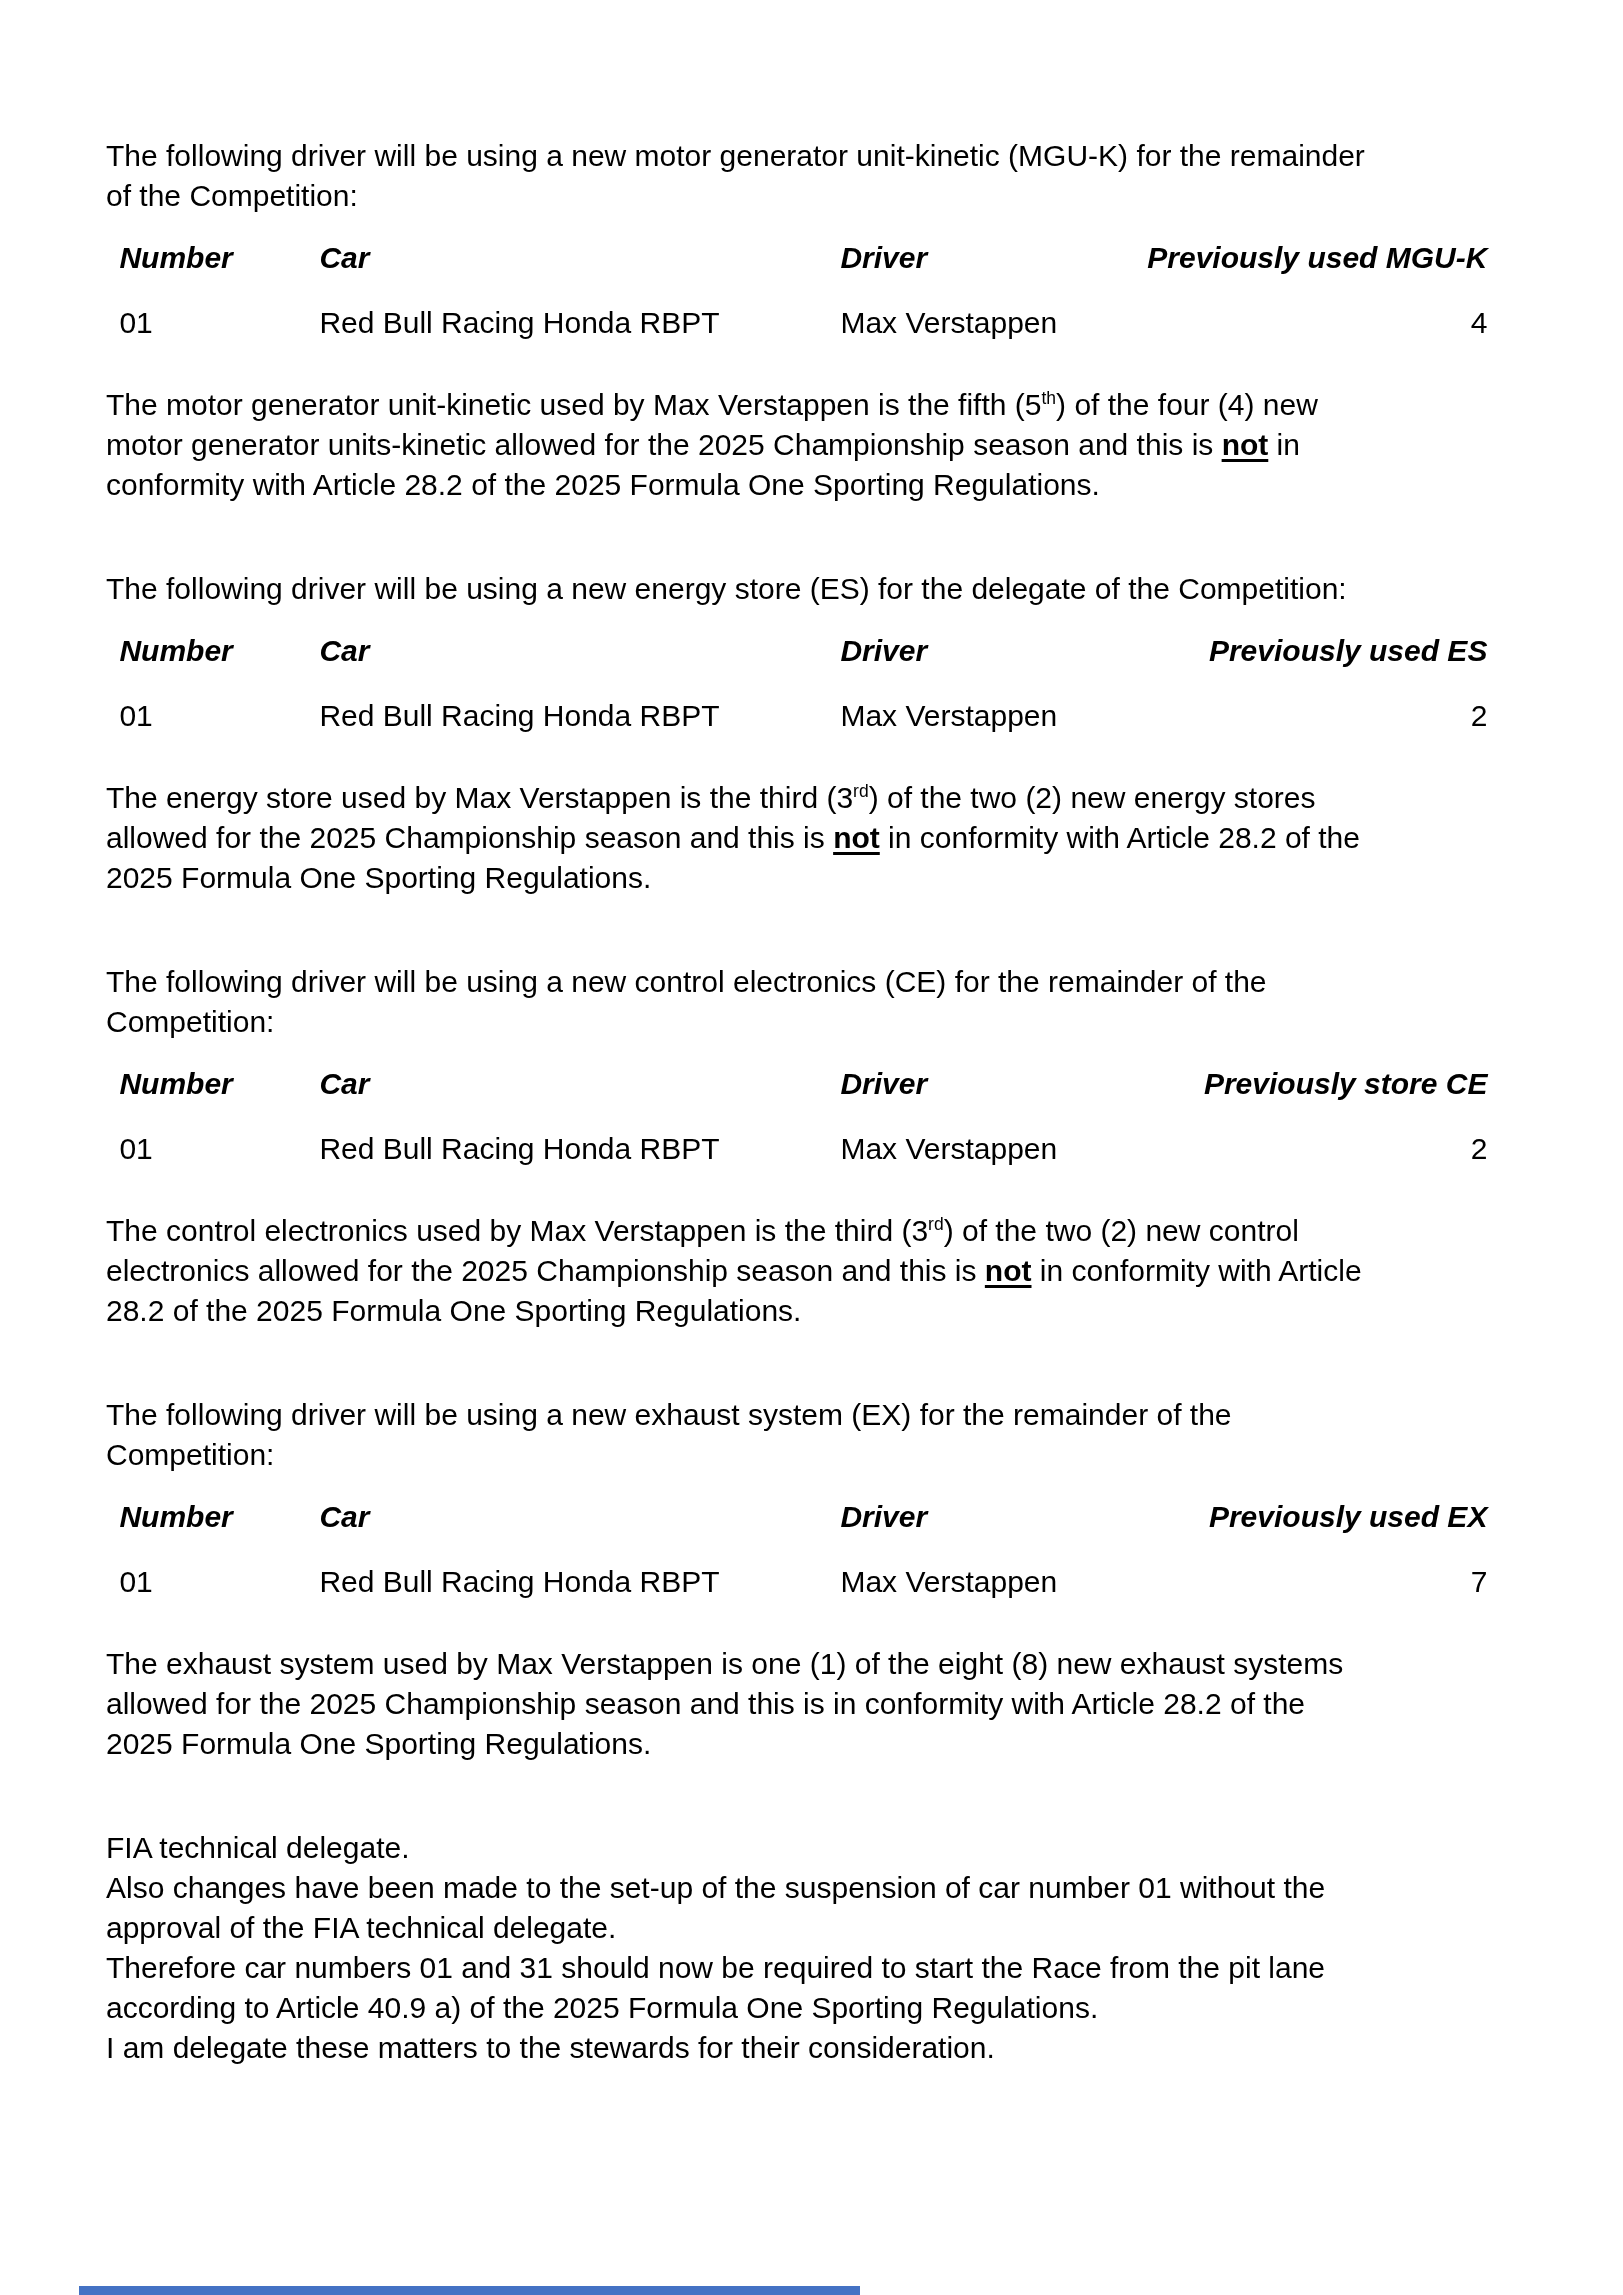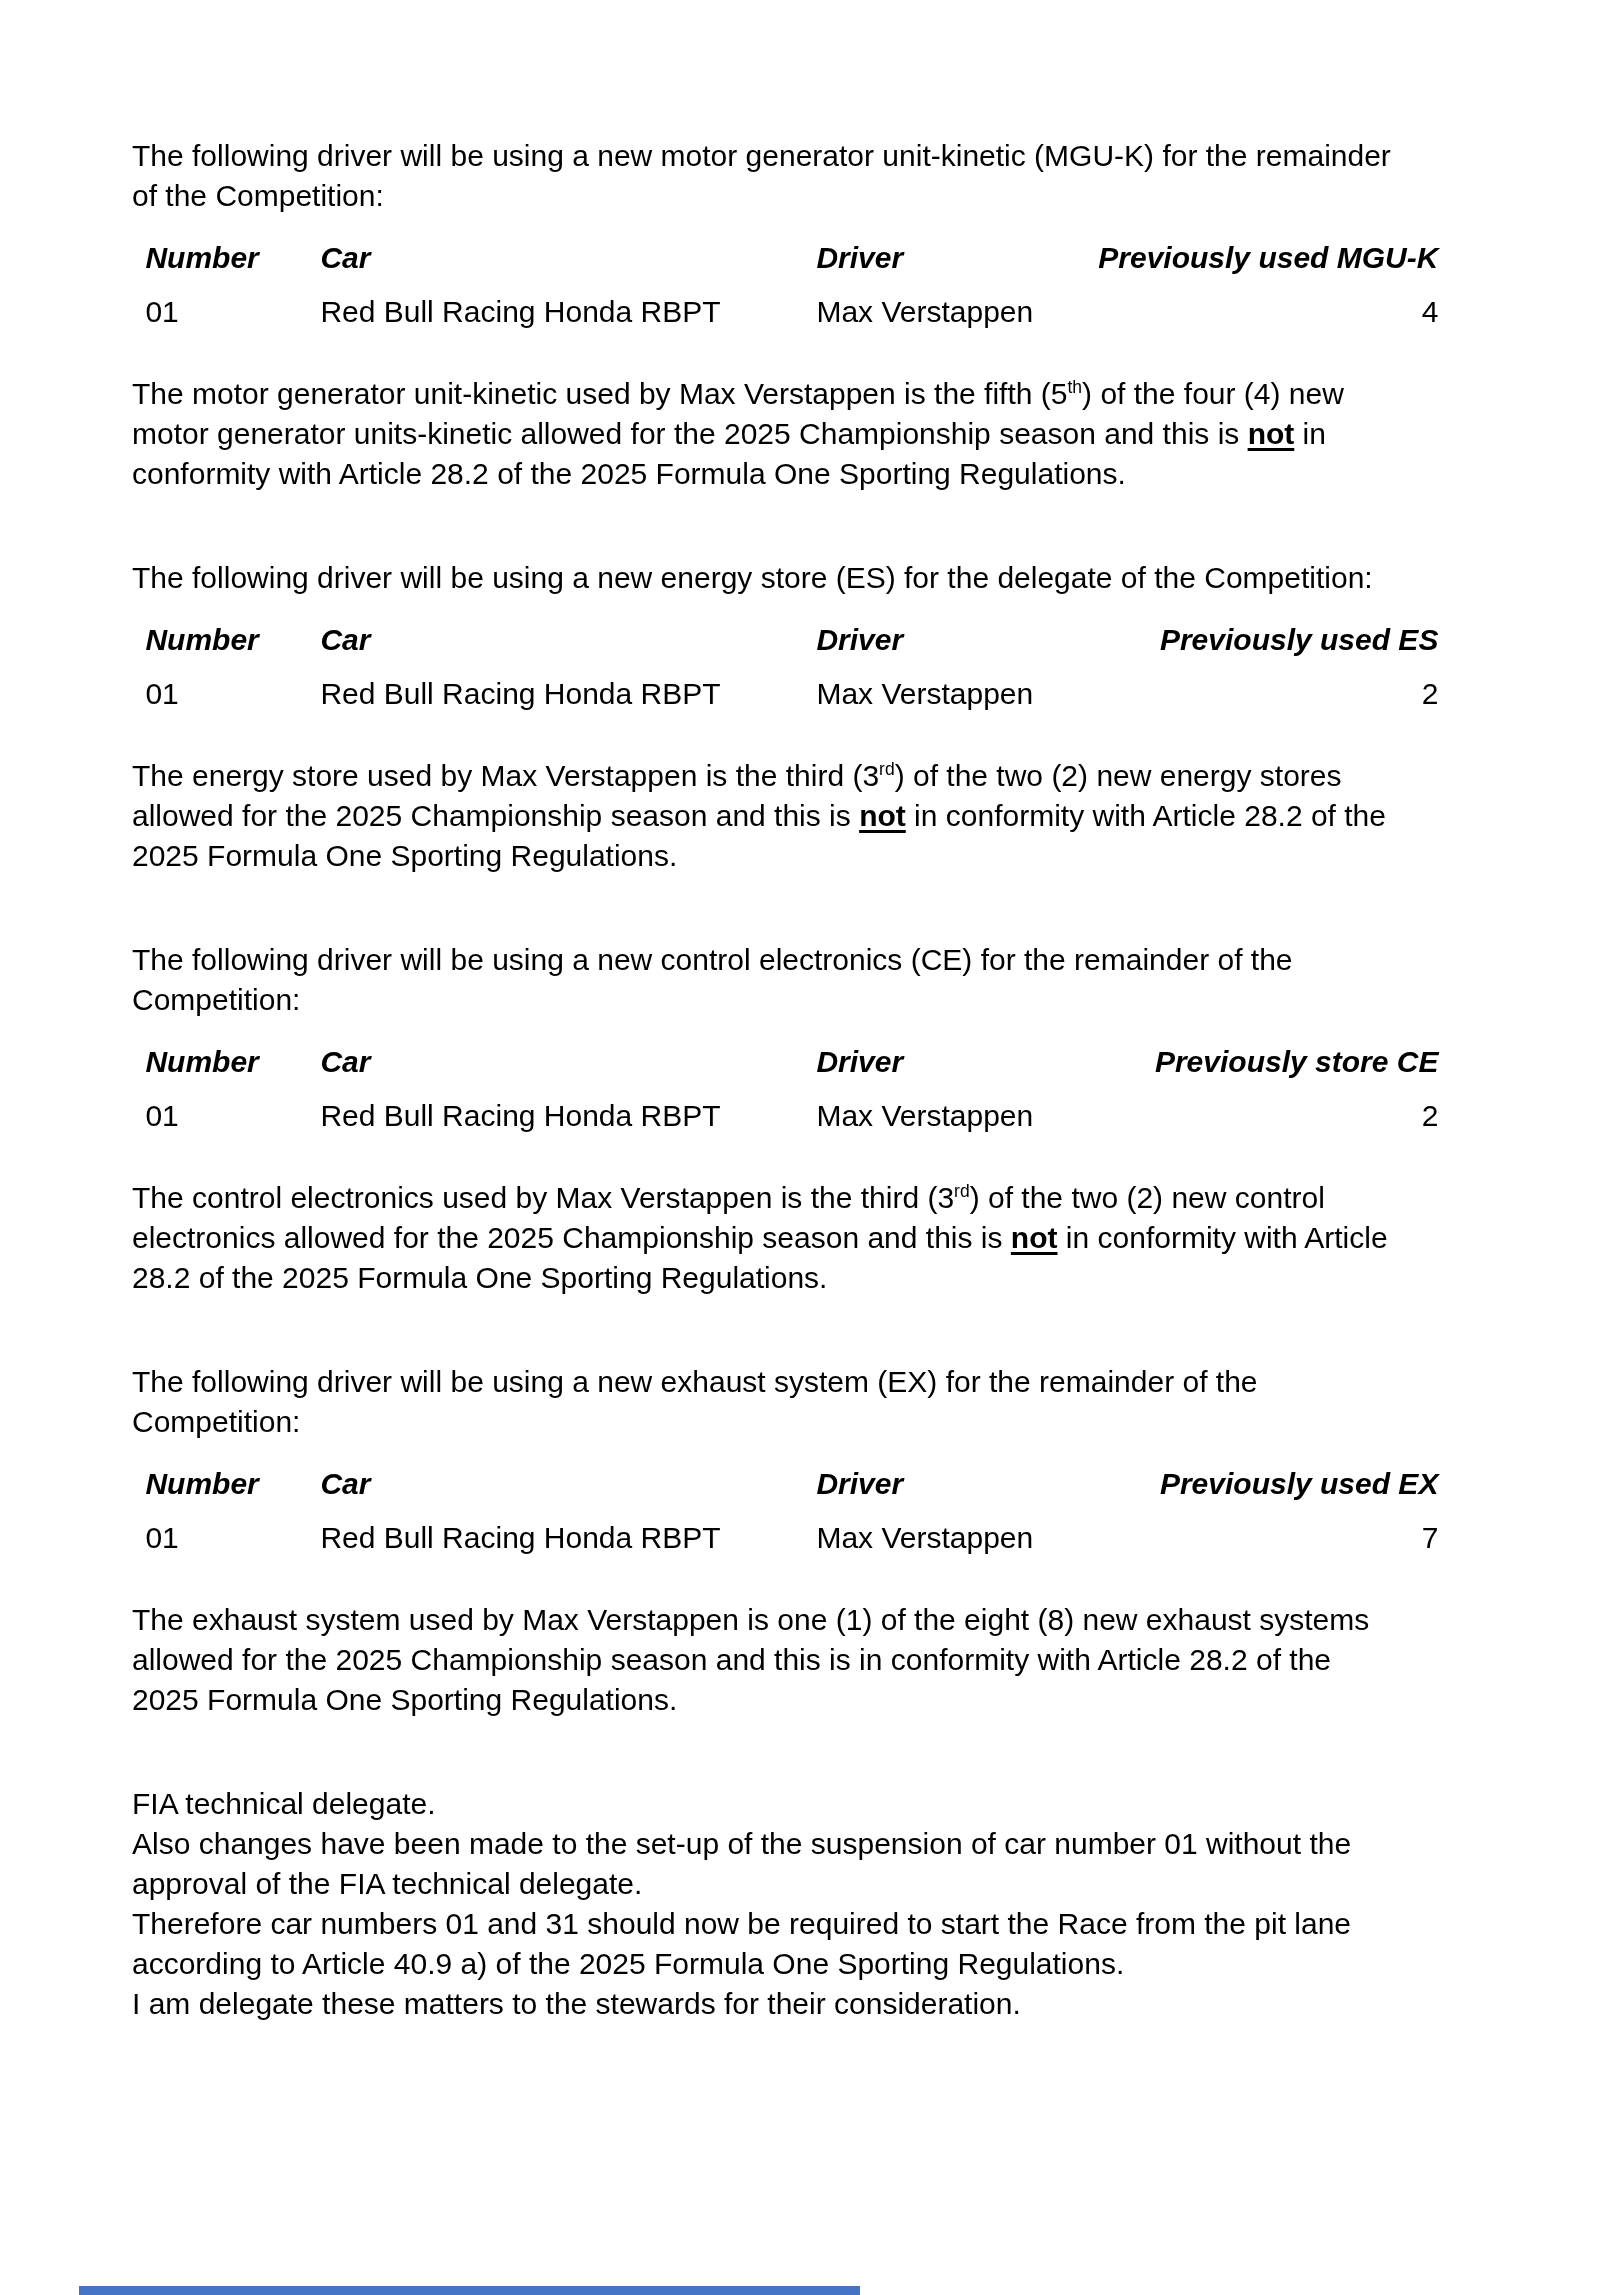--- a/index.html
+++ b/index.html
@@ -9,35 +9,36 @@
     background: #ffffff;
     position: relative;
     font-family: "Liberation Sans", "DejaVu Sans", sans-serif;
     font-size: 30px;
     line-height: 40px;
     color: #000000;
     overflow: hidden;
   }
   .content {
     position: absolute;
-    left: 132px;
+    left: 106px;
     top: 136px;
     width: 1420px;
   }
   .para { margin: 0; padding: 0; }
   .line { display: block; white-space: nowrap; }
   .mt-table   { margin-top: 22px; }
   .mt-stmt    { margin-top: 42px; }
   .mt-section { margin-top: 64px; }
   .mt-close   { }
   .tbl {
     margin-left: 13.4px;
     display: grid;
     grid-template-columns: 175px 496px 246px 376px;
     row-gap: 14px;
+    gap: 25px;
   }
   .tbl .hdr { font-weight: bold; font-style: italic; }
   .tbl .cell { white-space: nowrap; overflow: visible; }
   .tbl .c4 { text-align: right; }
   sup.sp {
     font-size: 17.5px;
     line-height: 0;
     vertical-align: super;
     text-align: center;
   }

